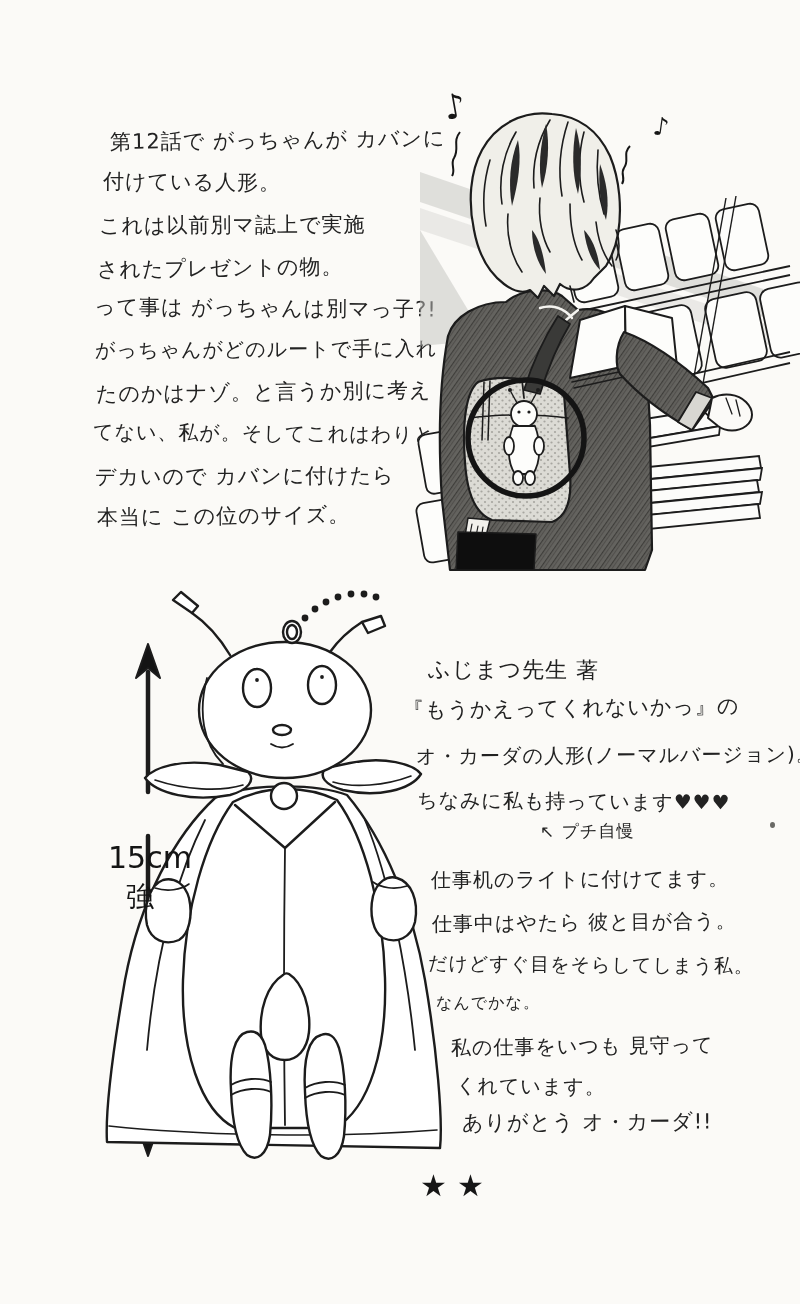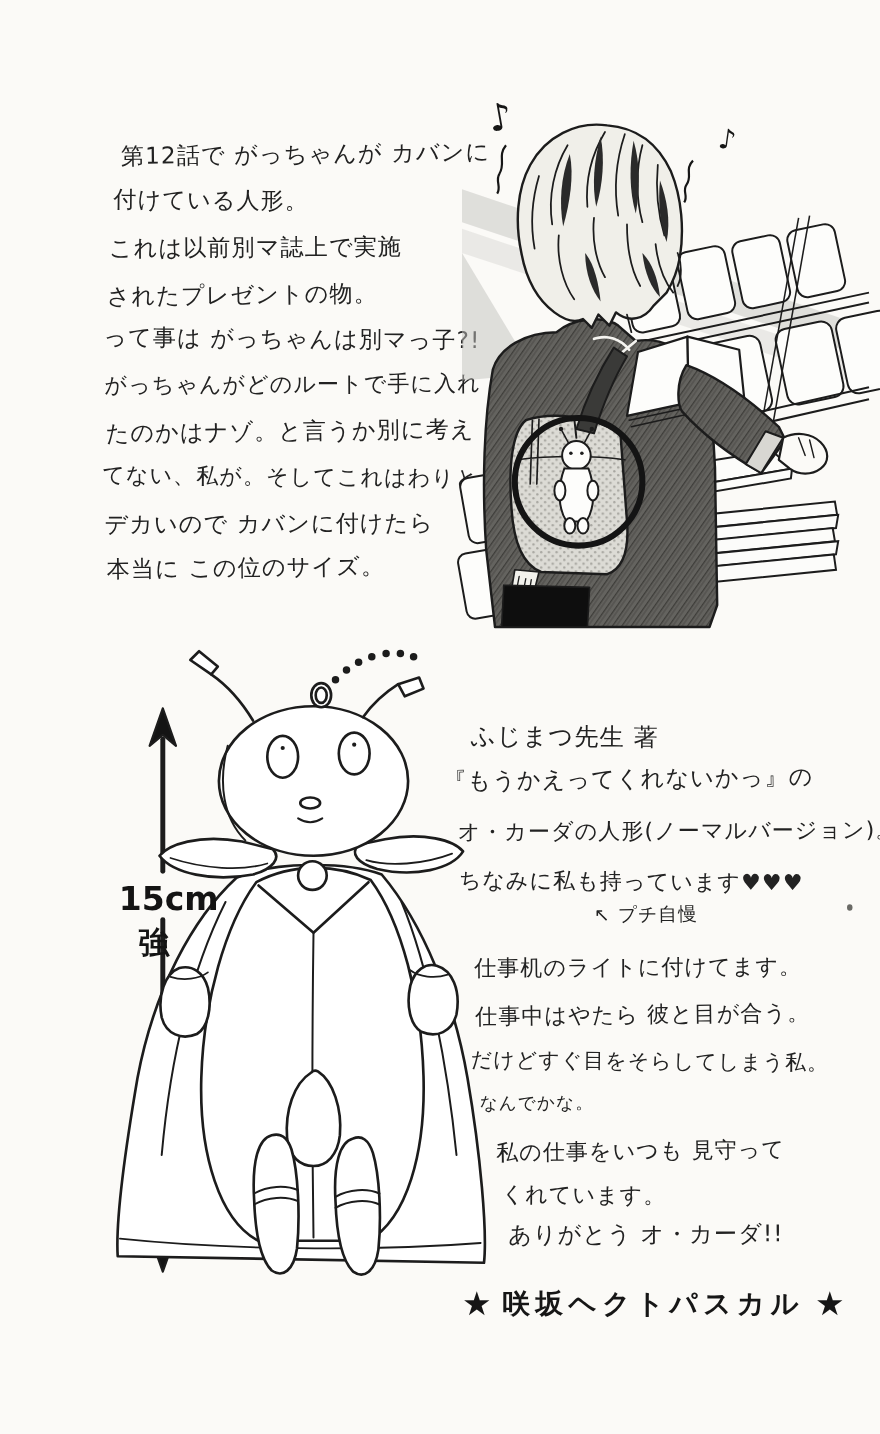--- a/index.html
+++ b/index.html
@@ -12,21 +12,21 @@
     position:absolute; white-space:nowrap;
     font-weight:500; letter-spacing:1px; color:#222;
   }
   .r-a{transform:rotate(-0.7deg);} .r-b{transform:rotate(0.5deg);} .r-c{transform:rotate(-0.3deg);}
   .sig{
     position:absolute; display:flex; align-items:center; gap:10px;
     font-weight:600; color:#161616;
   }
   .sig .star{font-size:30px;}
   .sig .name{font-size:25px; letter-spacing:5px;}
-  .measure{position:absolute; font-weight:700; color:#141414;}
+  .measure{position:absolute; font-weight:400; color:#141414;margin-top:40px;}
   svg{position:absolute; overflow:visible;}
   .speck{position:absolute; width:5px; height:6px; background:#6a6a66; border-radius:50%;}
 </style>
 </head>
 <body>
 
 <div class="page">
 
   <div>
     <div class="hw r-a" style="left:110px;top:126px;font-size:21px;">第12話で がっちゃんが カバンに</div>
@@ -251,18 +251,17 @@
     <div class="hw r-a" style="left:432px;top:909px;font-size:20px;">仕事中はやたら 彼と目が合う。</div>
     <div class="hw r-b" style="left:428px;top:952px;font-size:19px;">だけどすぐ目をそらしてしまう私。</div>
     <div class="hw r-c" style="left:436px;top:993px;font-size:16px;">なんでかな。</div>
     <div class="hw r-a" style="left:451px;top:1033px;font-size:20px;">私の仕事をいつも 見守って</div>
     <div class="hw r-b" style="left:456px;top:1073px;font-size:20px;">くれています。</div>
     <div class="hw r-c" style="left:462px;top:1108px;font-size:21px;">ありがとう オ・カーダ!!</div>
   </div>
 
   <div class="sig" style="left:420px;top:1168px;">
     <span class="star">★</span>
-    <span class="name">咲坂ヘクトパスカル</span>
     <span class="star">★</span>
   </div>
 
   <div class="speck" style="left:770px;top:822px;"></div>
 </div>
 
 </body></html>

